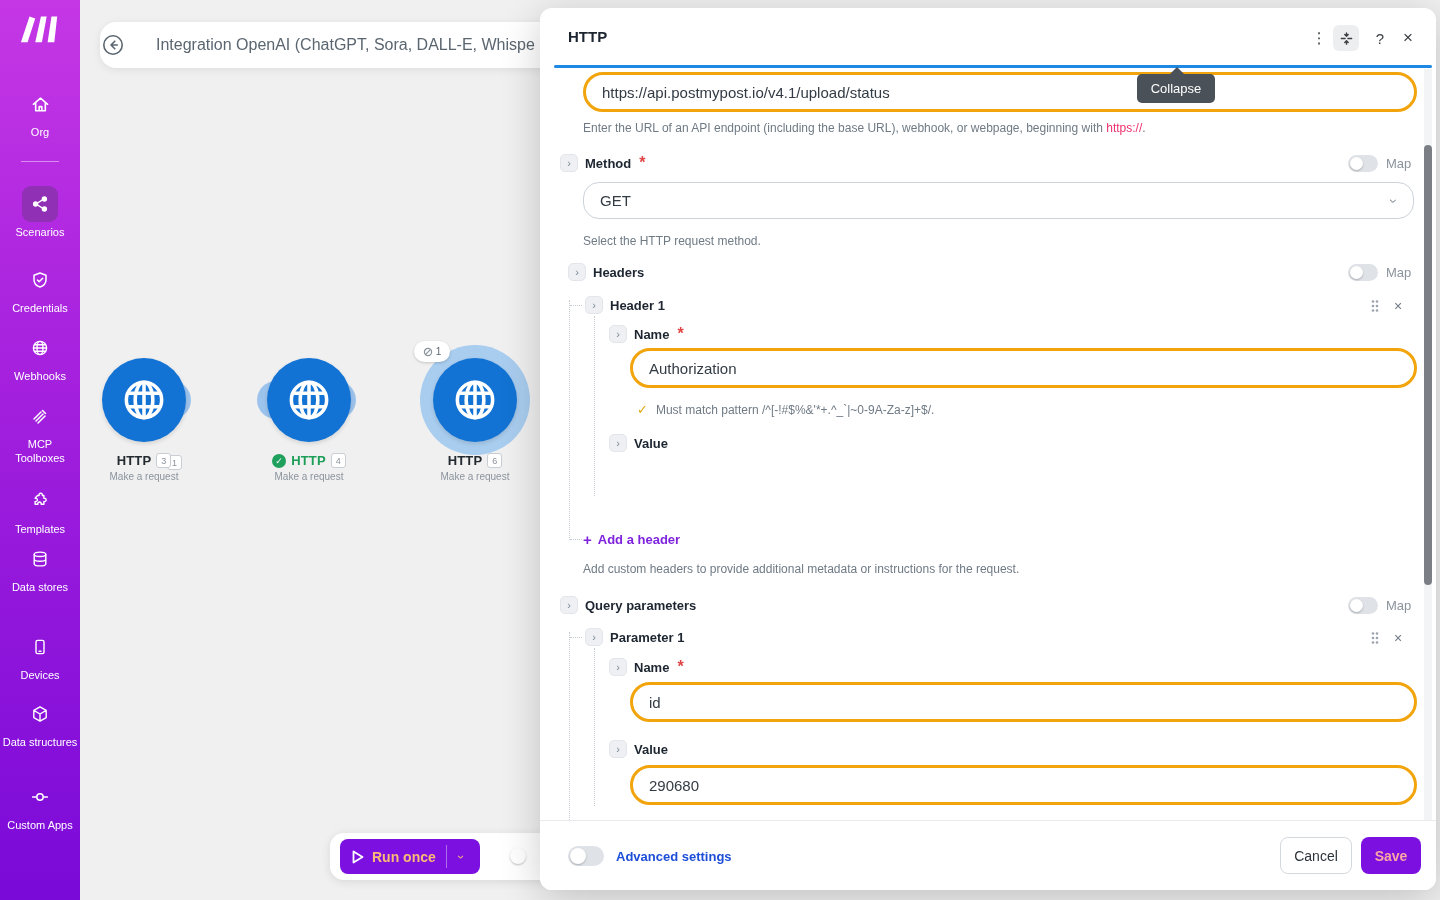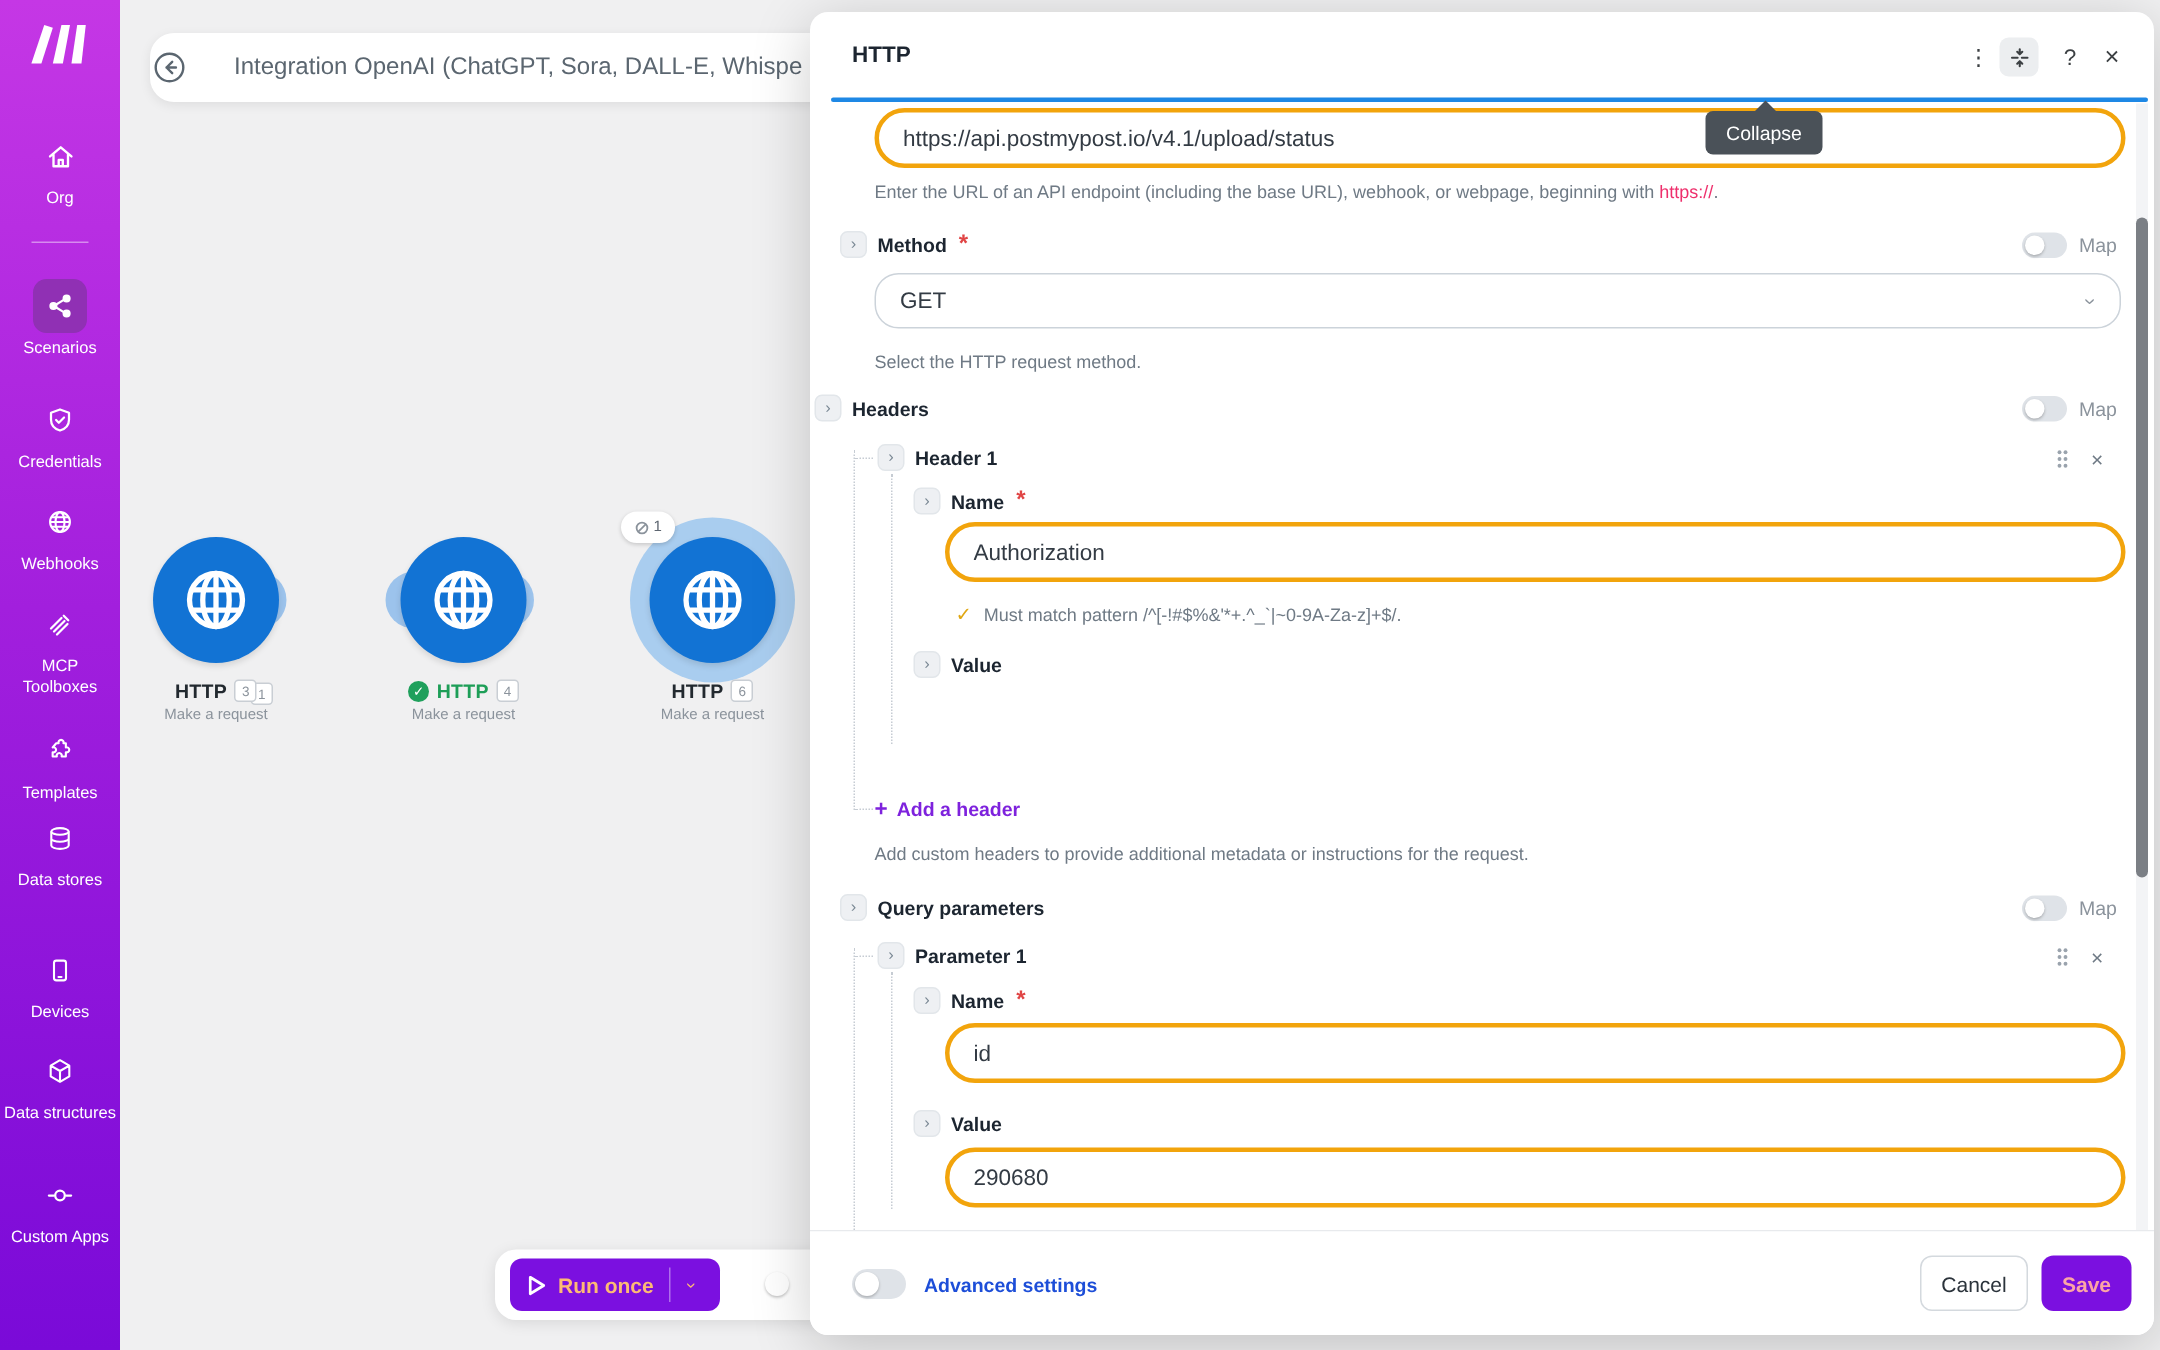--- a/index.html
+++ b/index.html
@@ -385,21 +385,21 @@
         <span class="knob"></span>
       </span>
     <span class="map-label">Map</span>
   </div>
   <div class="select-box" style="left:43px; top:174px; width:831px; height:37px;">
     <span class="val">GET</span>
     <span class="chev-d"></span>
   </div>
   <div class="help-text" style="left:43px; top:226px;">Select the HTTP request method.</div>
 
-  <div class="sect-row" style="left:3px; top:255px;">
+  <div class="sect-row" style="left:28px; top:255px;">
     <span class="chev-btn chev-r"></span>
     <span class="sect-label">Headers</span>
   </div>
   <div class="map-group" style="left:808px; top:256px;">
     <span class="toggle">
         <span class="knob"></span>
       </span>
     <span class="map-label">Map</span>
   </div>
 

